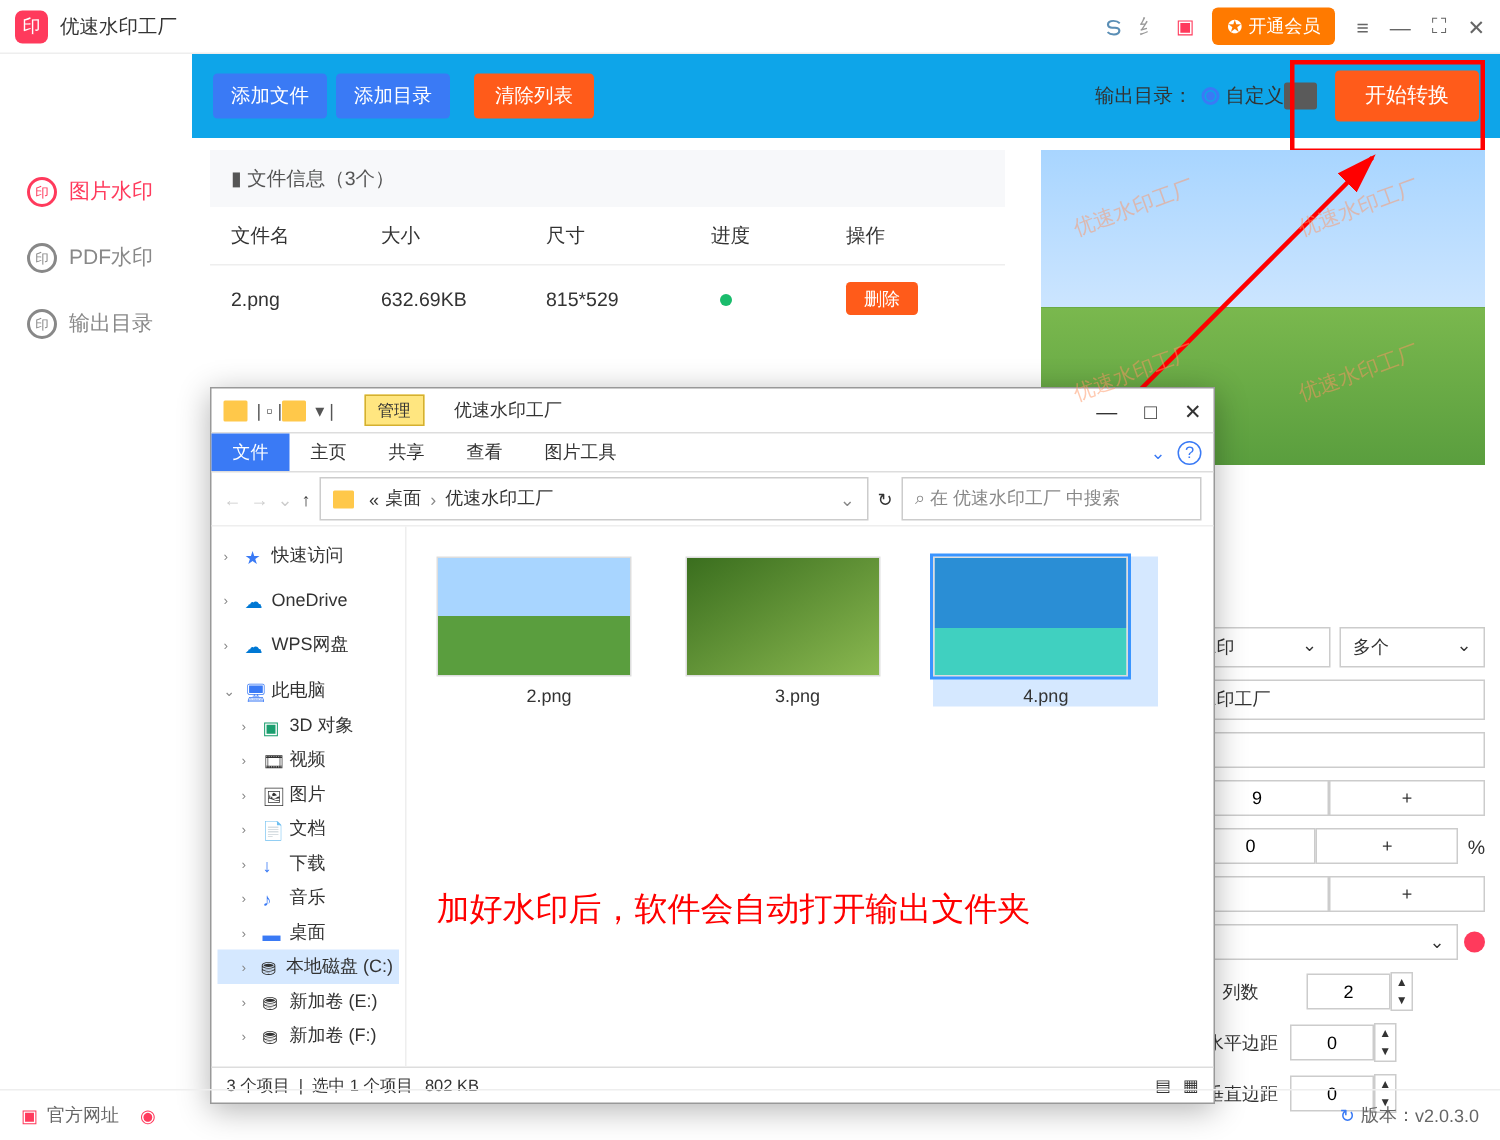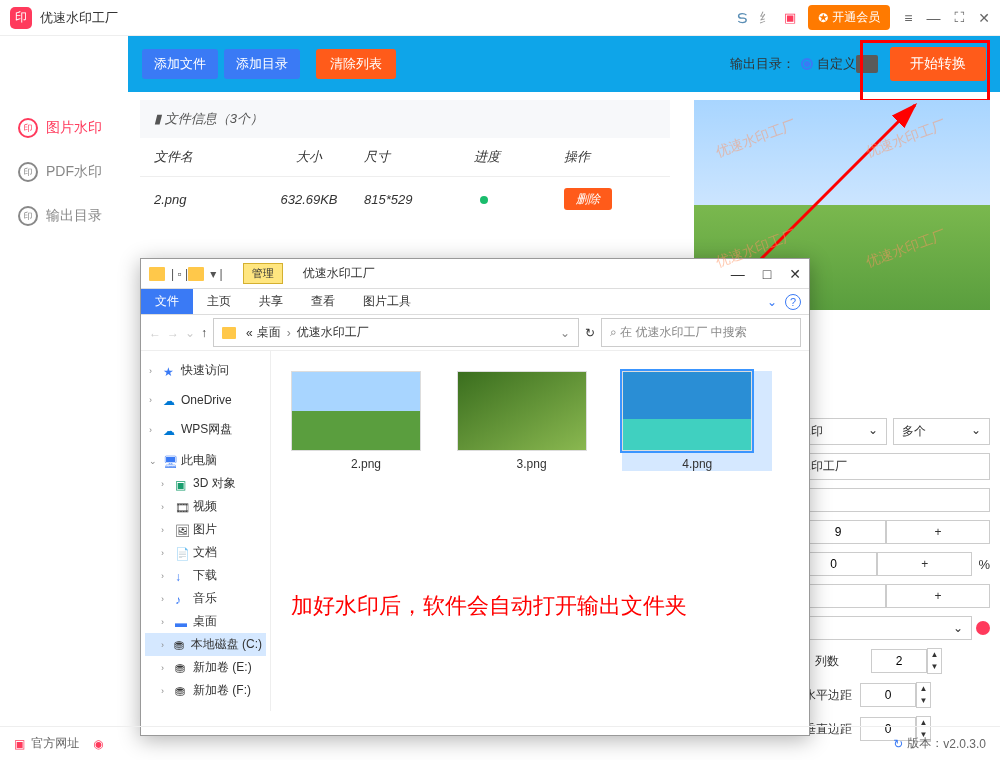--- a/index.html
+++ b/index.html
@@ -31,26 +31,26 @@
 .hl-start { top: 40px; left: 860px; width: 130px; height: 62px; }
 
 
 .sidebar { position: absolute; left: 0; top: 36px; width: 128px; height: 690px; padding-top: 70px; }
 .side-item { display: flex; align-items: center; padding: 12px 18px; color: #888; cursor: pointer; font-size: 14px; }
 .side-item.active { color: #ff3a5c; }
 .side-icon { width: 20px; height: 20px; border: 2px solid currentColor; border-radius: 50%; margin-right: 8px; display: flex; align-items: center; justify-content: center; font-size: 9px; }
 
 
 .main { position: absolute; left: 140px; top: 100px; right: 10px; }
-.file-panel { width: 530px; float: left; font-style: italic; }
+.file-panel { width: 530px; float: left; }
 .panel-head { background: #f7f8fa; padding: 10px 14px; font-size: 13px; color: #555; }
 .tbl-header { display: flex; padding: 10px 14px; font-size: 13px; color: #333; border-bottom: 1px solid #eee; }
 .tbl-row { display: flex; padding: 14px 14px; font-size: 13px; align-items: center; }
 .col-name { width: 100px; }
-.col-size { width: 110px; text-align: center; }
+.col-size { width: 110px; }
 .col-dim { width: 110px; }
 .col-prog { width: 90px; }
 .col-act { width: 80px; }
 .prog-pill { width: 42px; height: 14px; background: #1abc6c; border-radius: 7px; }
 .prog-dot { width: 8px; height: 8px; background: #1abc6c; border-radius: 50%; display: inline-block; margin-left: 6px; }
 .del-btn { background: #ff5b1a; color: #fff; padding: 4px 12px; border-radius: 3px; font-size: 12px; }
 
 
 .preview-panel { width: 296px; float: right; }
 .preview-img { height: 210px; background: linear-gradient(to bottom, #a8d5ff 0%, #cce5ff 50%, #5a9e3e 50%, #4a8e2e 100%); position: relative; overflow: hidden; }
@@ -383,20 +383,29 @@
         <div class="thumb-img t2"></div>
         <div class="thumb-name">3.png</div>
       </div>
       <div class="thumb selected">
         <div class="thumb-img t3"></div>
         <div class="thumb-name">4.png</div>
       </div>
       <div class="red-note">加好水印后，软件会自动打开输出文件夹</div>
     </div>
   </div>
+  <div class="exp-status">
+    <span>3 个项目</span>
+    <span style="margin:0 6px">|</span>
+    <span>选中 1 个项目</span>
+    <span style="margin-left:8px">802 KB</span>
+    <div style="flex:1"></div>
+    <span style="margin-right:8px">▤</span>
+    <span>▦</span>
+  </div>
 </div>
 
 <div class="footer">
   <span class="footer-ico">▣</span>
   <span>官方网址</span>
   <span style="margin-left:14px;color:#ff3a5c">◉</span>
   <div style="flex:1"></div>
   <span class="refresh-ico">↻</span>
   <span>版本：</span>
   <span>v2.0.3.0</span>

